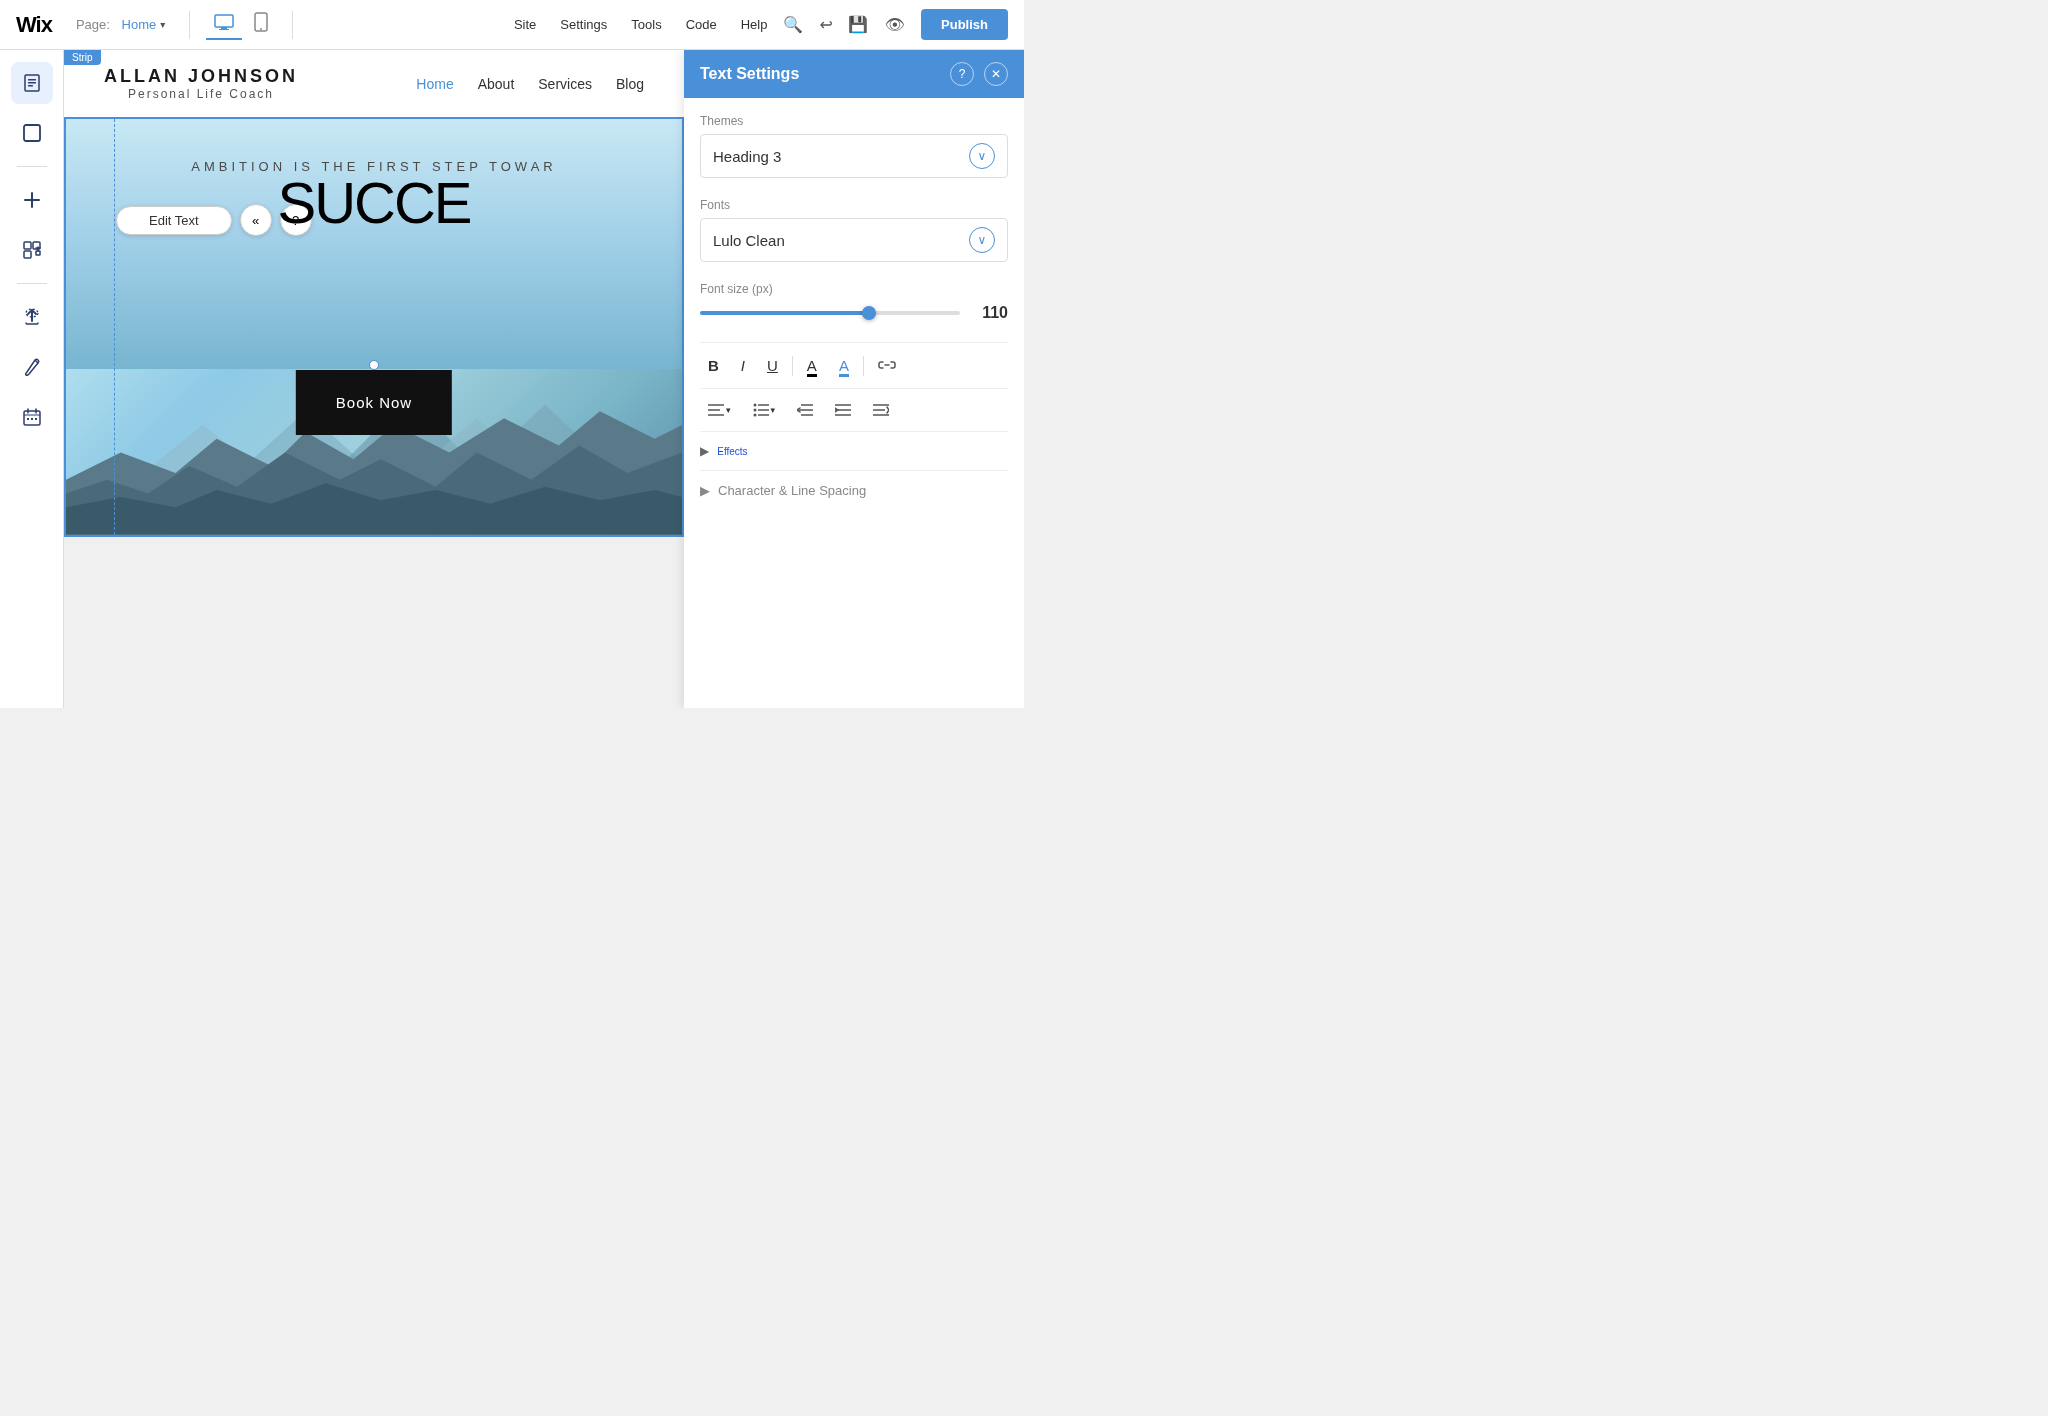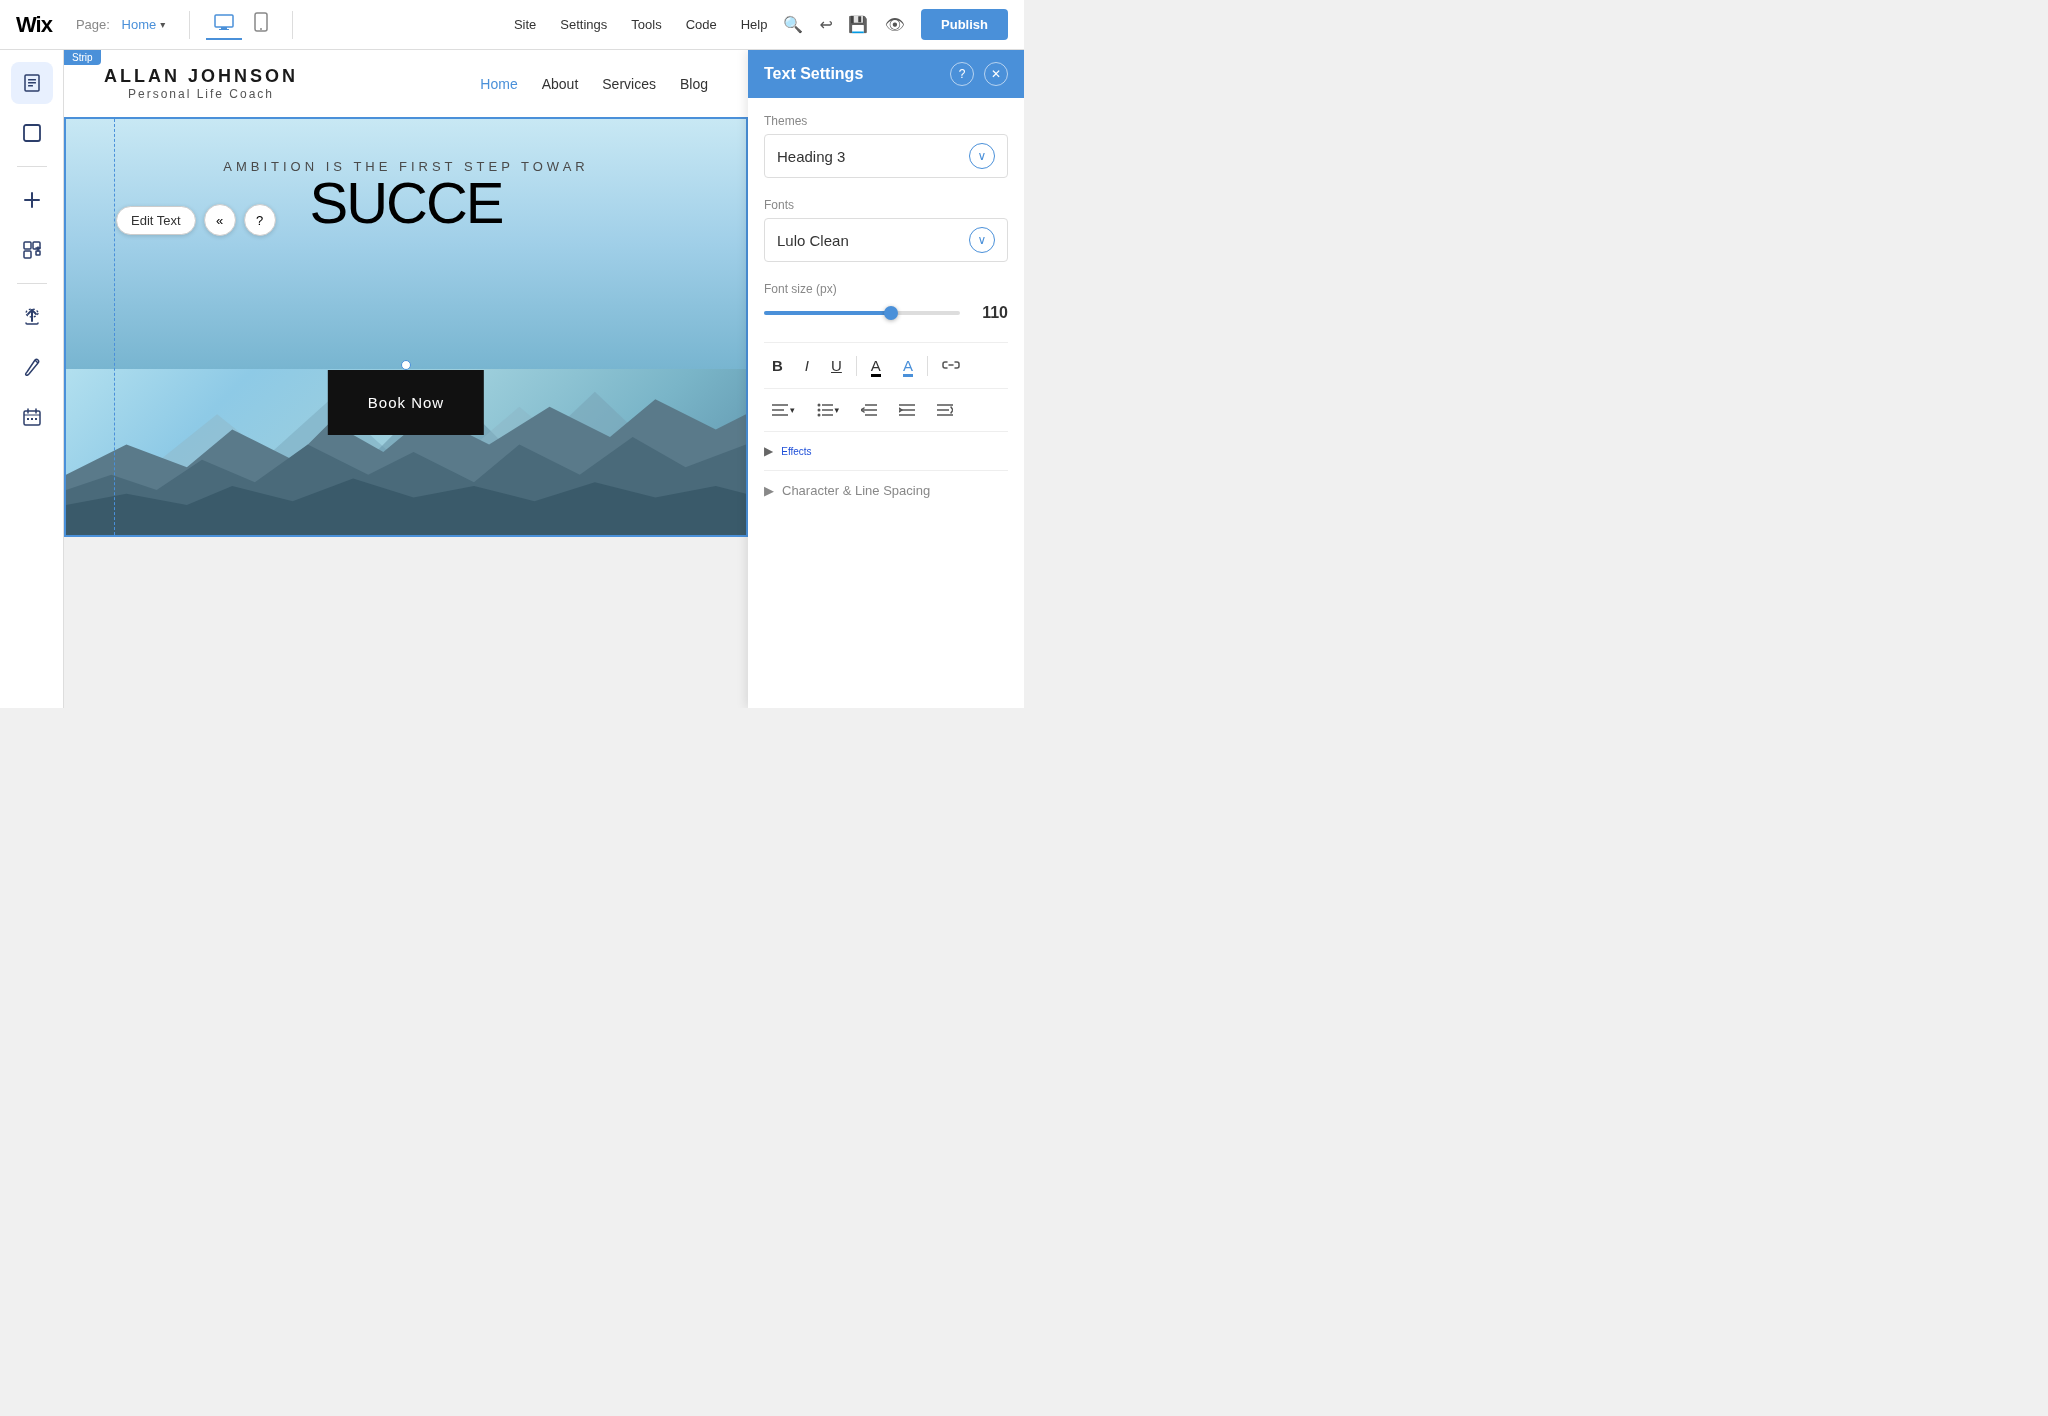--- a/index.html
+++ b/index.html
@@ -195,21 +195,21 @@
       left: 50px;
       display: flex;
       align-items: center;
       gap: 8px;
       background: transparent;
     }
     .edit-text-btn {
       background: #fff;
       border: 1px solid #ccc;
       border-radius: 20px;
-      padding: 6px 14px;
+      padding: 6px 32px;
       font-size: 13px;
       cursor: pointer;
       color: #333;
       box-shadow: 0 1px 4px rgba(0,0,0,0.15);
     }
     .edit-icon-btn {
       width: 32px;
       height: 32px;
       border-radius: 50%;
       border: 1px solid #ccc;
@@ -251,21 +251,21 @@
       padding: 10px 20px;
       font-size: 14px;
       display: flex;
       align-items: center;
       justify-content: flex-end;
       gap: 8px;
     }
 
     
     #right-panel {
-      width: 276px;
+      width: 340px;
       background: #fff;
       box-shadow: -2px 0 10px rgba(0,0,0,0.1);
       display: flex;
       flex-direction: column;
       position: relative;
       z-index: 20;
     }
 
     
     .panel-header {

